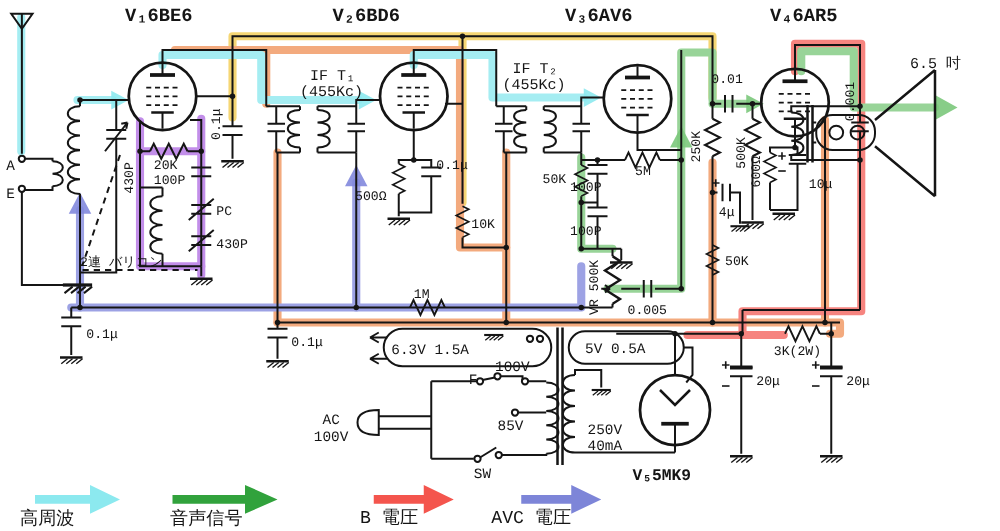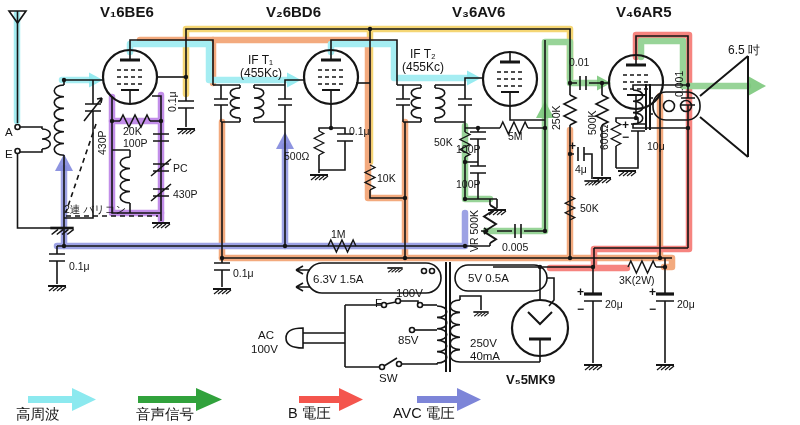--- a/index.html
+++ b/index.html
@@ -1,17 +1,17 @@
 <!DOCTYPE html>
 <html><head>
 <meta charset="utf-8">
 <style>
   html,body{margin:0;padding:0;background:#fff;}
   .stage{position:relative;width:800px;height:425px;background:#ffffff;overflow:hidden;
-         font-family:Liberation Sans, sans-serif;}
+         font-family:Liberation Mono, monospace;}
   svg{display:block;}
   text{fill:#151515;}
   .lbl{font-size:10.5px;}
   .lblb{font-size:11.5px;}
   .tube{font-size:15px;font-weight:bold;}
   .ift{font-size:12px;}
   .leg{font-size:14.5px;}
   .sign{font-size:12px;font-weight:bold;}
 </style>
 </head>

